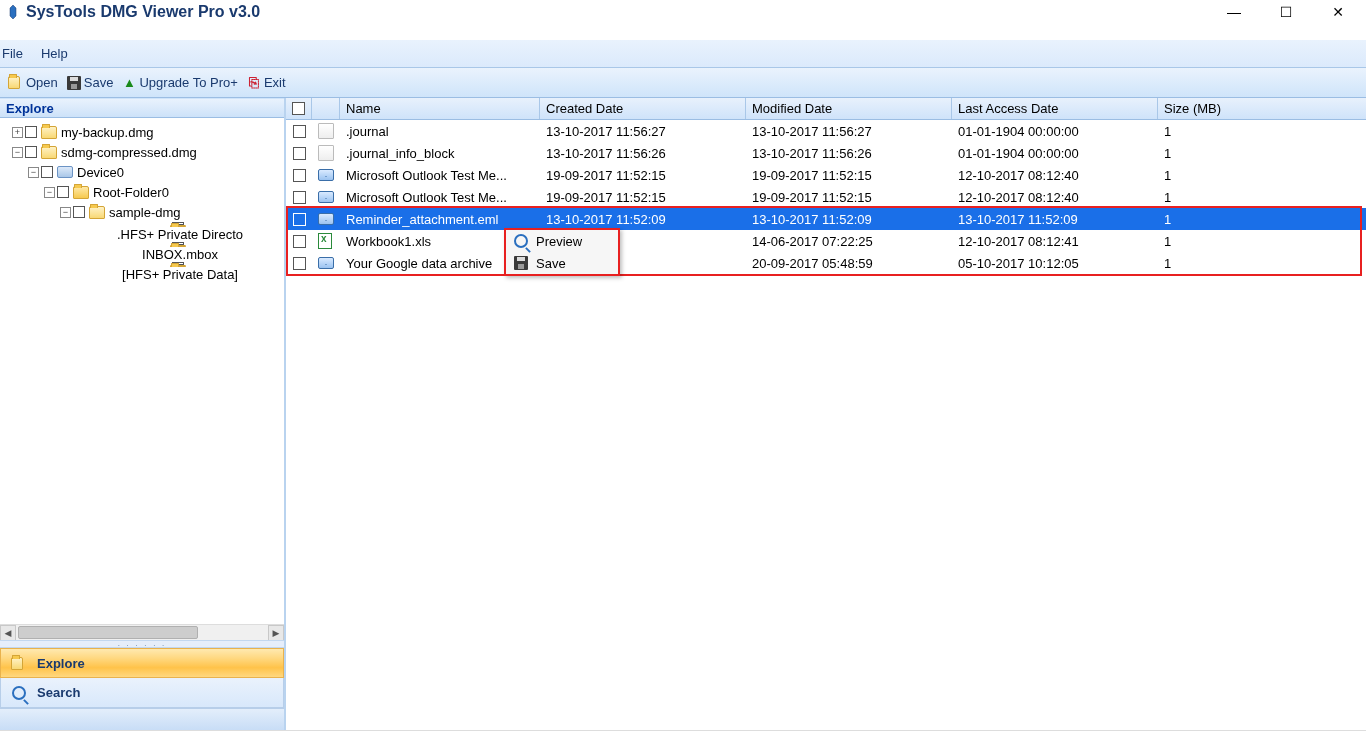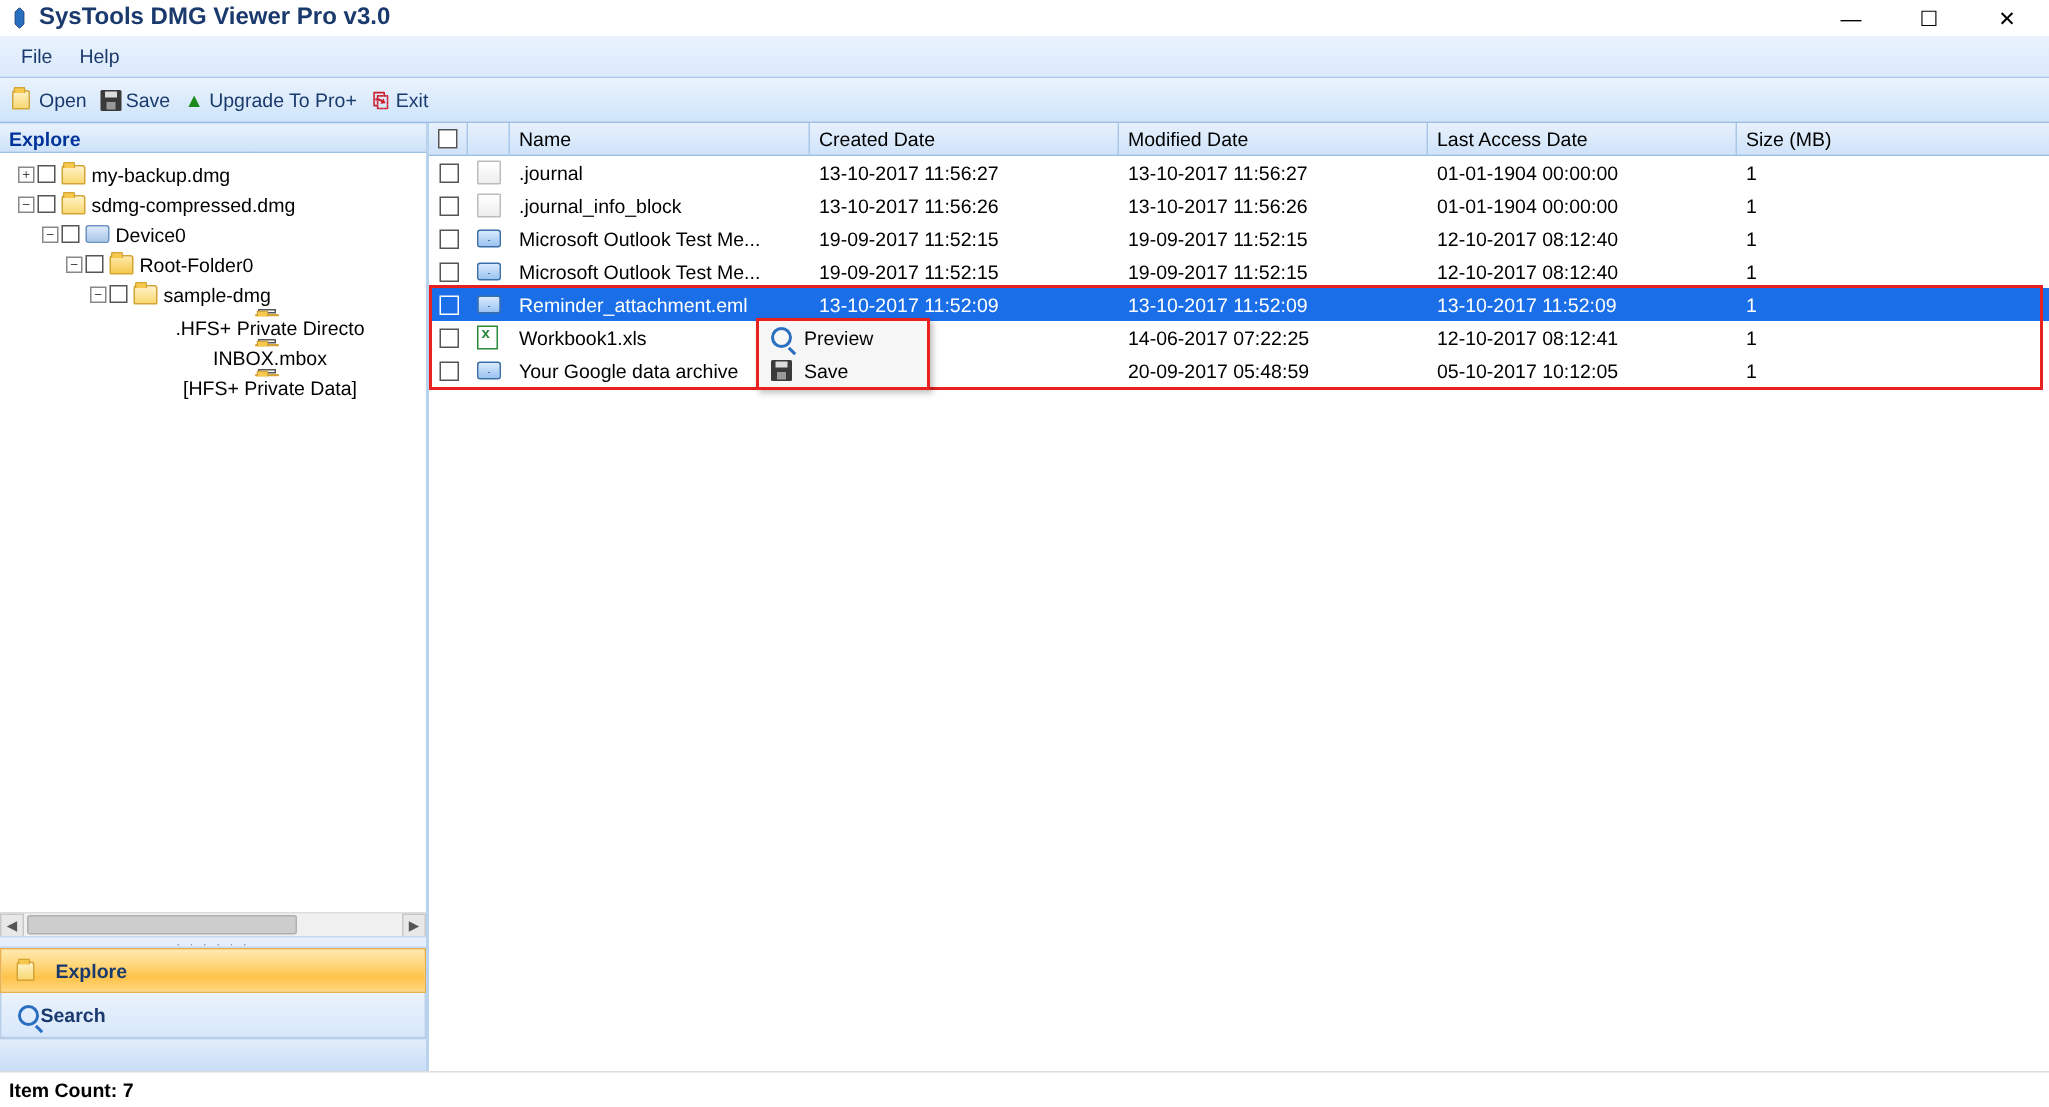--- a/index.html
+++ b/index.html
@@ -6,40 +6,40 @@
 html, body { width: 1366px; height: 738px; overflow: hidden; background: #fff; }
 
 
 .titlebar { height: 24px; background: #fff; display: flex; align-items: center; padding: 0 6px; }
 .titlebar .app-icon { width: 14px; height: 14px; margin-right: 6px; display: inline-flex; align-items: center; justify-content: center;}
 .titlebar .title { color: #1a3a6e; font-weight: 600; font-size: 16px; }
 .titlebar .win-controls { margin-left: auto; display: flex; gap: 24px; padding-right: 8px; }
 .titlebar .win-controls span { font-size: 14px; color: #000; cursor: pointer; display:inline-block; width:28px; text-align:center;}
 
 
-.menubar { height: 28px; background: linear-gradient(#e9f2fd, #dbeafc); border-bottom: 1px solid #a9c7e8; display: flex; align-items:center; padding-left: 14px; gap: 18px; color: #1a3a6e; }
+.menubar { height: 28px; background: linear-gradient(#e9f2fd, #dbeafc); border-bottom: 1px solid #a9c7e8; display: flex; align-items:center; padding-left: 2px; gap: 18px; color: #1a3a6e; margin-top: 16px; }
 .menubar span { cursor: pointer; }
 
 
 .toolbar { height: 30px; background: linear-gradient(#eaf3fd,#cfe4fa); border-bottom: 1px solid #9bbde3; display: flex; align-items:center; padding-left: 4px; gap: 0; }
 .toolbar .tbtn { display: inline-flex; align-items:center; gap: 2px; padding: 2px 4px; color: #1a3a6e; cursor:pointer; }
 .ico { width:16px; height:16px; display:inline-flex; align-items:center; justify-content:center; }
 
 
 .main { display:flex; height: calc(738px - 24px - 28px - 30px - 24px); }
 .left-pane { width: 286px; border-right: 2px solid #b9d3ef; display:flex; flex-direction:column; background:#fff; }
 .explore-header { height: 20px; background: linear-gradient(#e9f2fd,#cde2f9); border-bottom: 1px solid #9bbde3; border-top:1px solid #cfe4fa; color:#003399; font-weight:700; padding-left:6px; display:flex; align-items:center;}
 .tree-wrap { flex:1; overflow:hidden; position:relative; padding: 4px 0 0 4px; }
 .tree-wrap .scroll-h { position:absolute; left:0; right:0; bottom:0; height:16px; background:#f0f0f0; border-top:1px solid #ddd;}
 .tree-wrap .scroll-h .thumb { position:absolute; left:18px; top:1px; width:180px; height:13px; background:#cdcdcd; border:1px solid #b0b0b0; border-radius:2px;}
 .tree-wrap .scroll-h .arr { position:absolute; top:0; width:16px; height:16px; background:#e8e8e8; border:1px solid #c8c8c8; display:flex; align-items:center; justify-content:center; font-size:9px; color:#555;}
 .tree-wrap .scroll-h .arr.left{left:0;} .tree-wrap .scroll-h .arr.right{right:0;}
 .splitter { height:8px; background:#e6eefb; border-top:1px solid #c3d7ef; border-bottom:1px solid #c3d7ef; text-align:center; font-size:8px; color:#7a93b3; letter-spacing:2px;}
 .tab-explore { height: 30px; background: linear-gradient(#ffe9b0,#ffd880,#ffc34a,#ffd880); border:1px solid #e9b24d; display:flex; align-items:center; gap:10px; padding-left:10px; color:#1a3a6e; font-weight:600;}
-.tab-search  { height: 30px; background: linear-gradient(#eaf2fc,#d8e8fb); border:1px solid #b7cee9; border-top:none; display:flex; align-items:center; padding-left:10px; color:#1a3a6e; font-weight:600;}
+.tab-search  { height: 30px; background: linear-gradient(#eaf2fc,#d8e8fb); border:1px solid #b7cee9; border-top:none; display:flex; align-items:center; gap:10px; padding-left:10px; color:#1a3a6e; font-weight:600;}
 .bottom-band { height: 22px; background: linear-gradient(#e3eefb,#c8ddf6); border-top:1px solid #b7cee9;}
 .status { height: 24px; background: #fff; border-top:1px solid #ddd; display:flex; align-items:center; padding-left:6px; color:#000; font-weight:600; font-size:12px;}
 
 
 .tree { list-style:none; }
 .tree li { white-space:nowrap; }
 .node { display:flex; align-items:center; height:20px; }
 .exp { width:11px; height:11px; border:1px solid #888; display:inline-flex; align-items:center; justify-content:center; font-size:9px; line-height:9px; color:#444; background:#fff; margin-right:2px; cursor:pointer;}
 .exp.none { border:none; background:transparent;}
 .chk { width:12px; height:12px; border:1px solid #555; margin-right:4px; background:#fff;}

